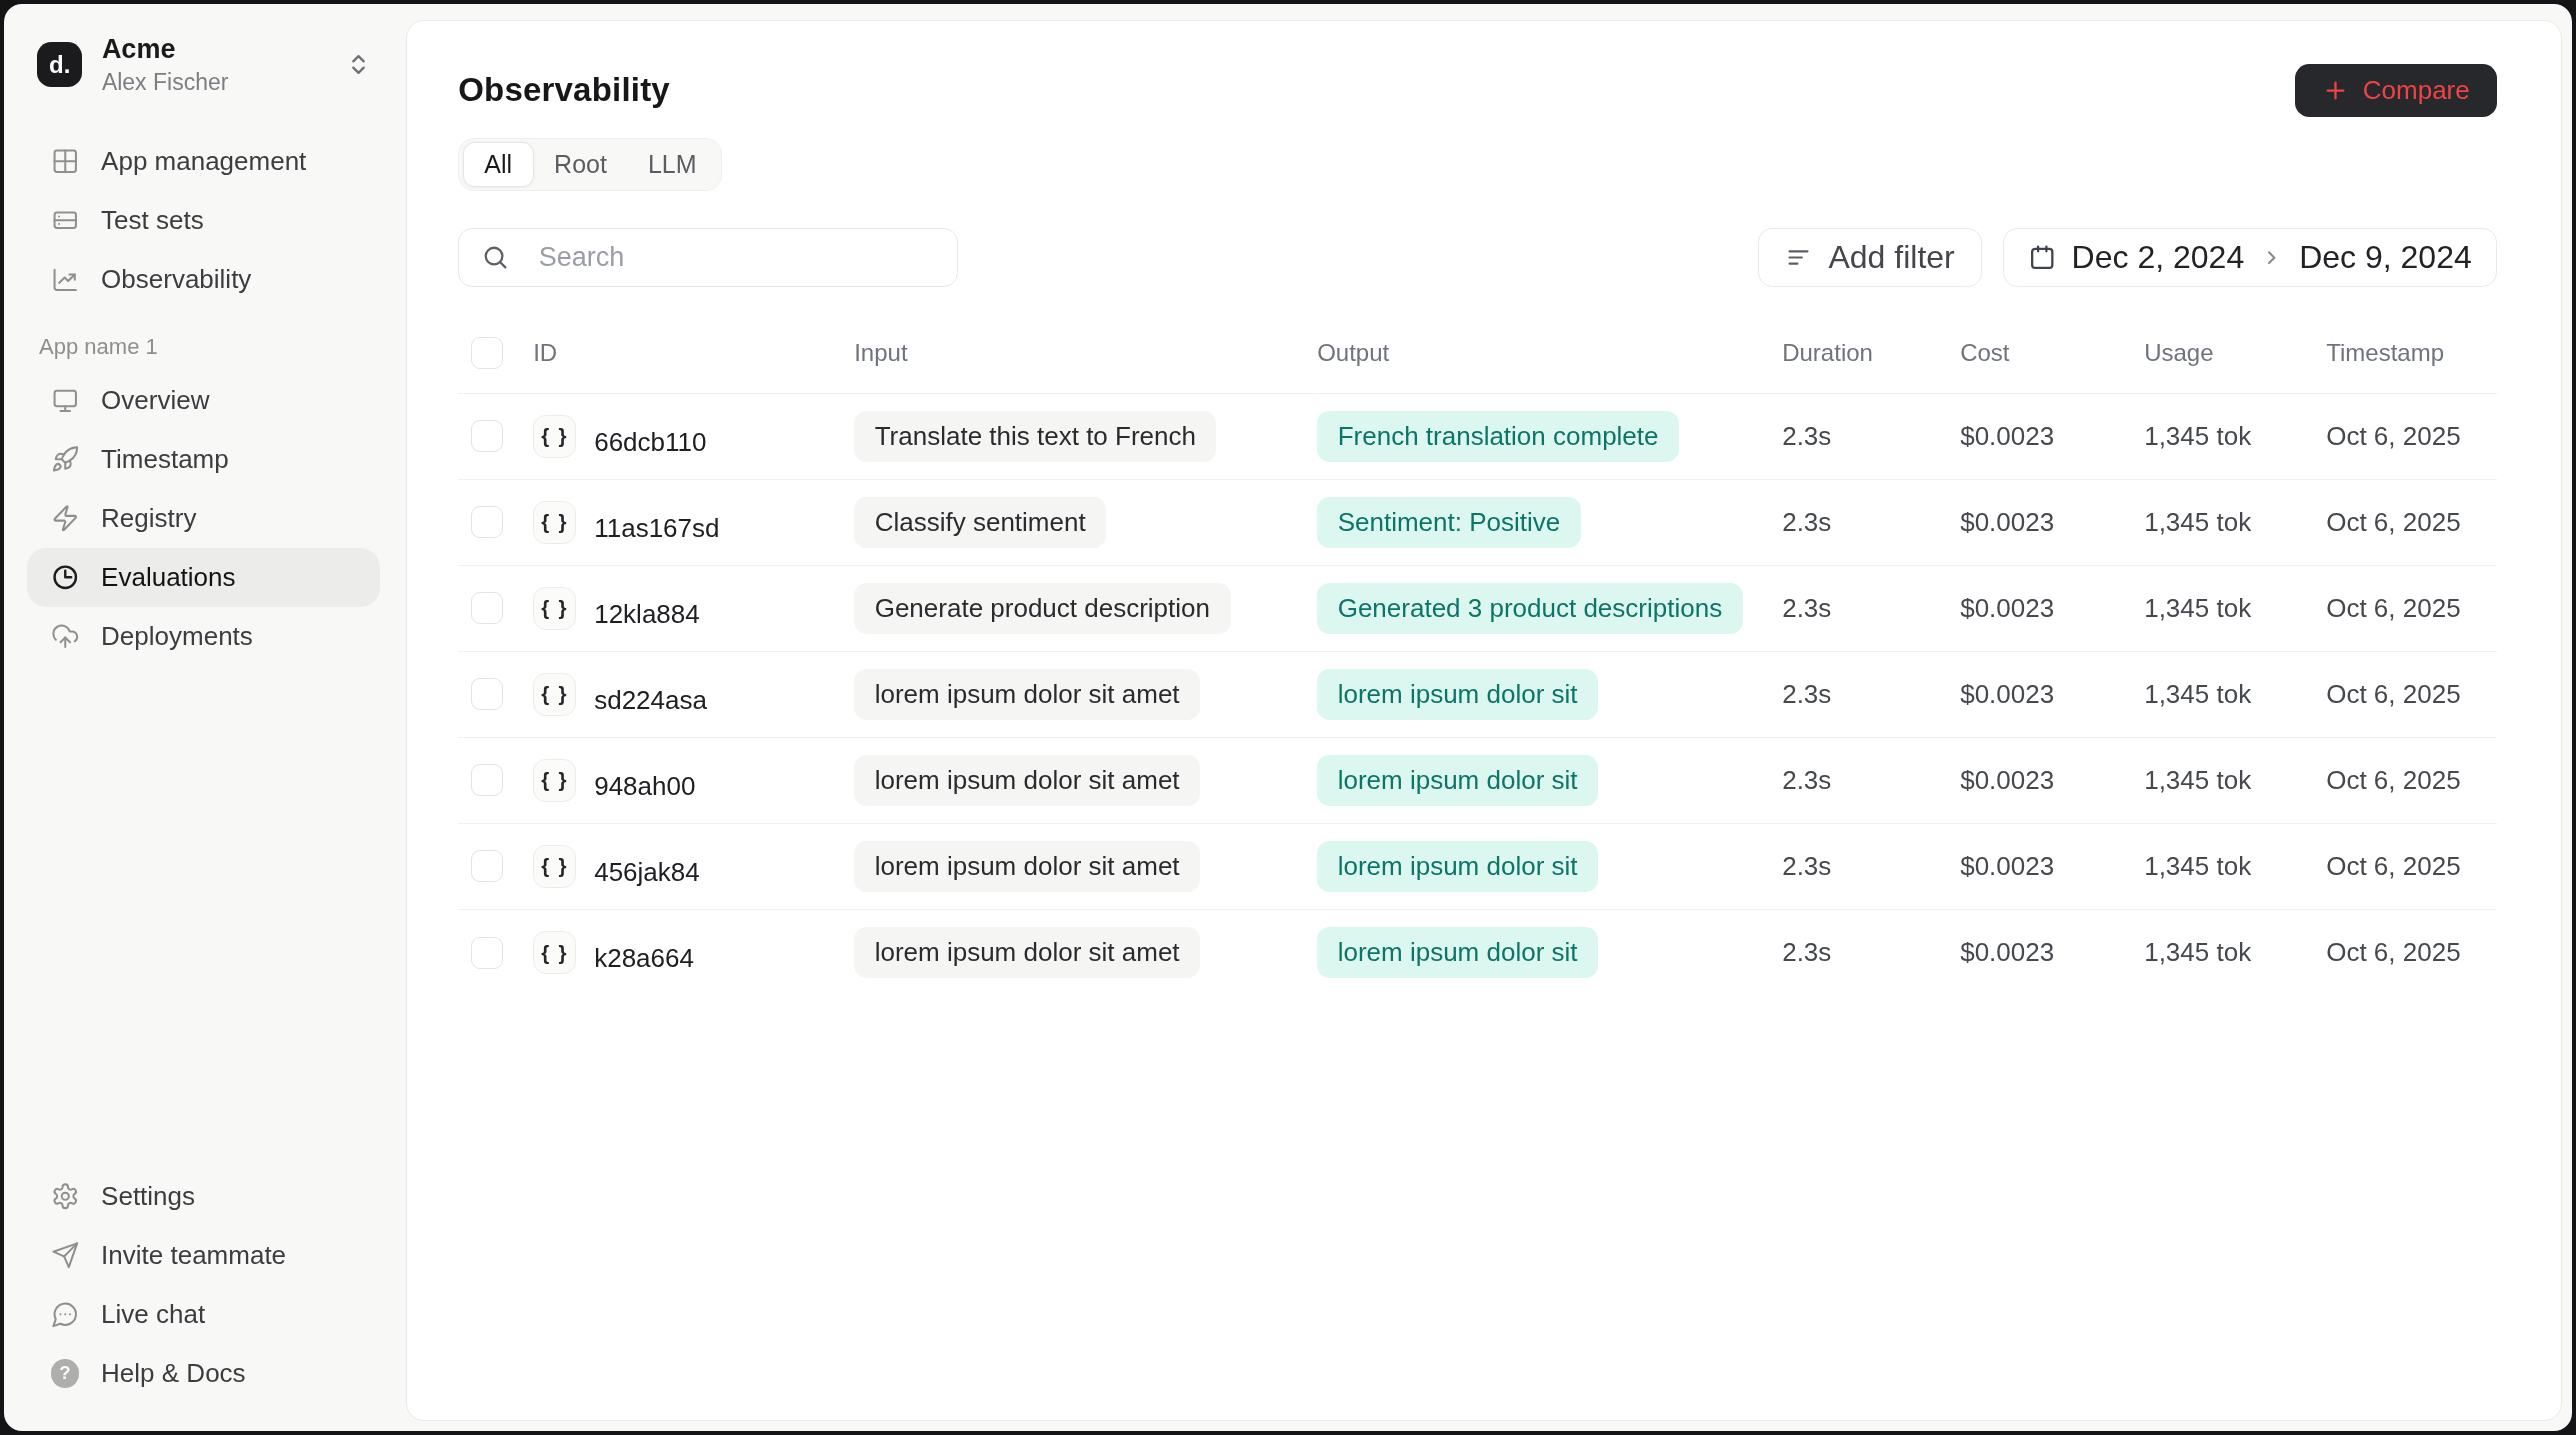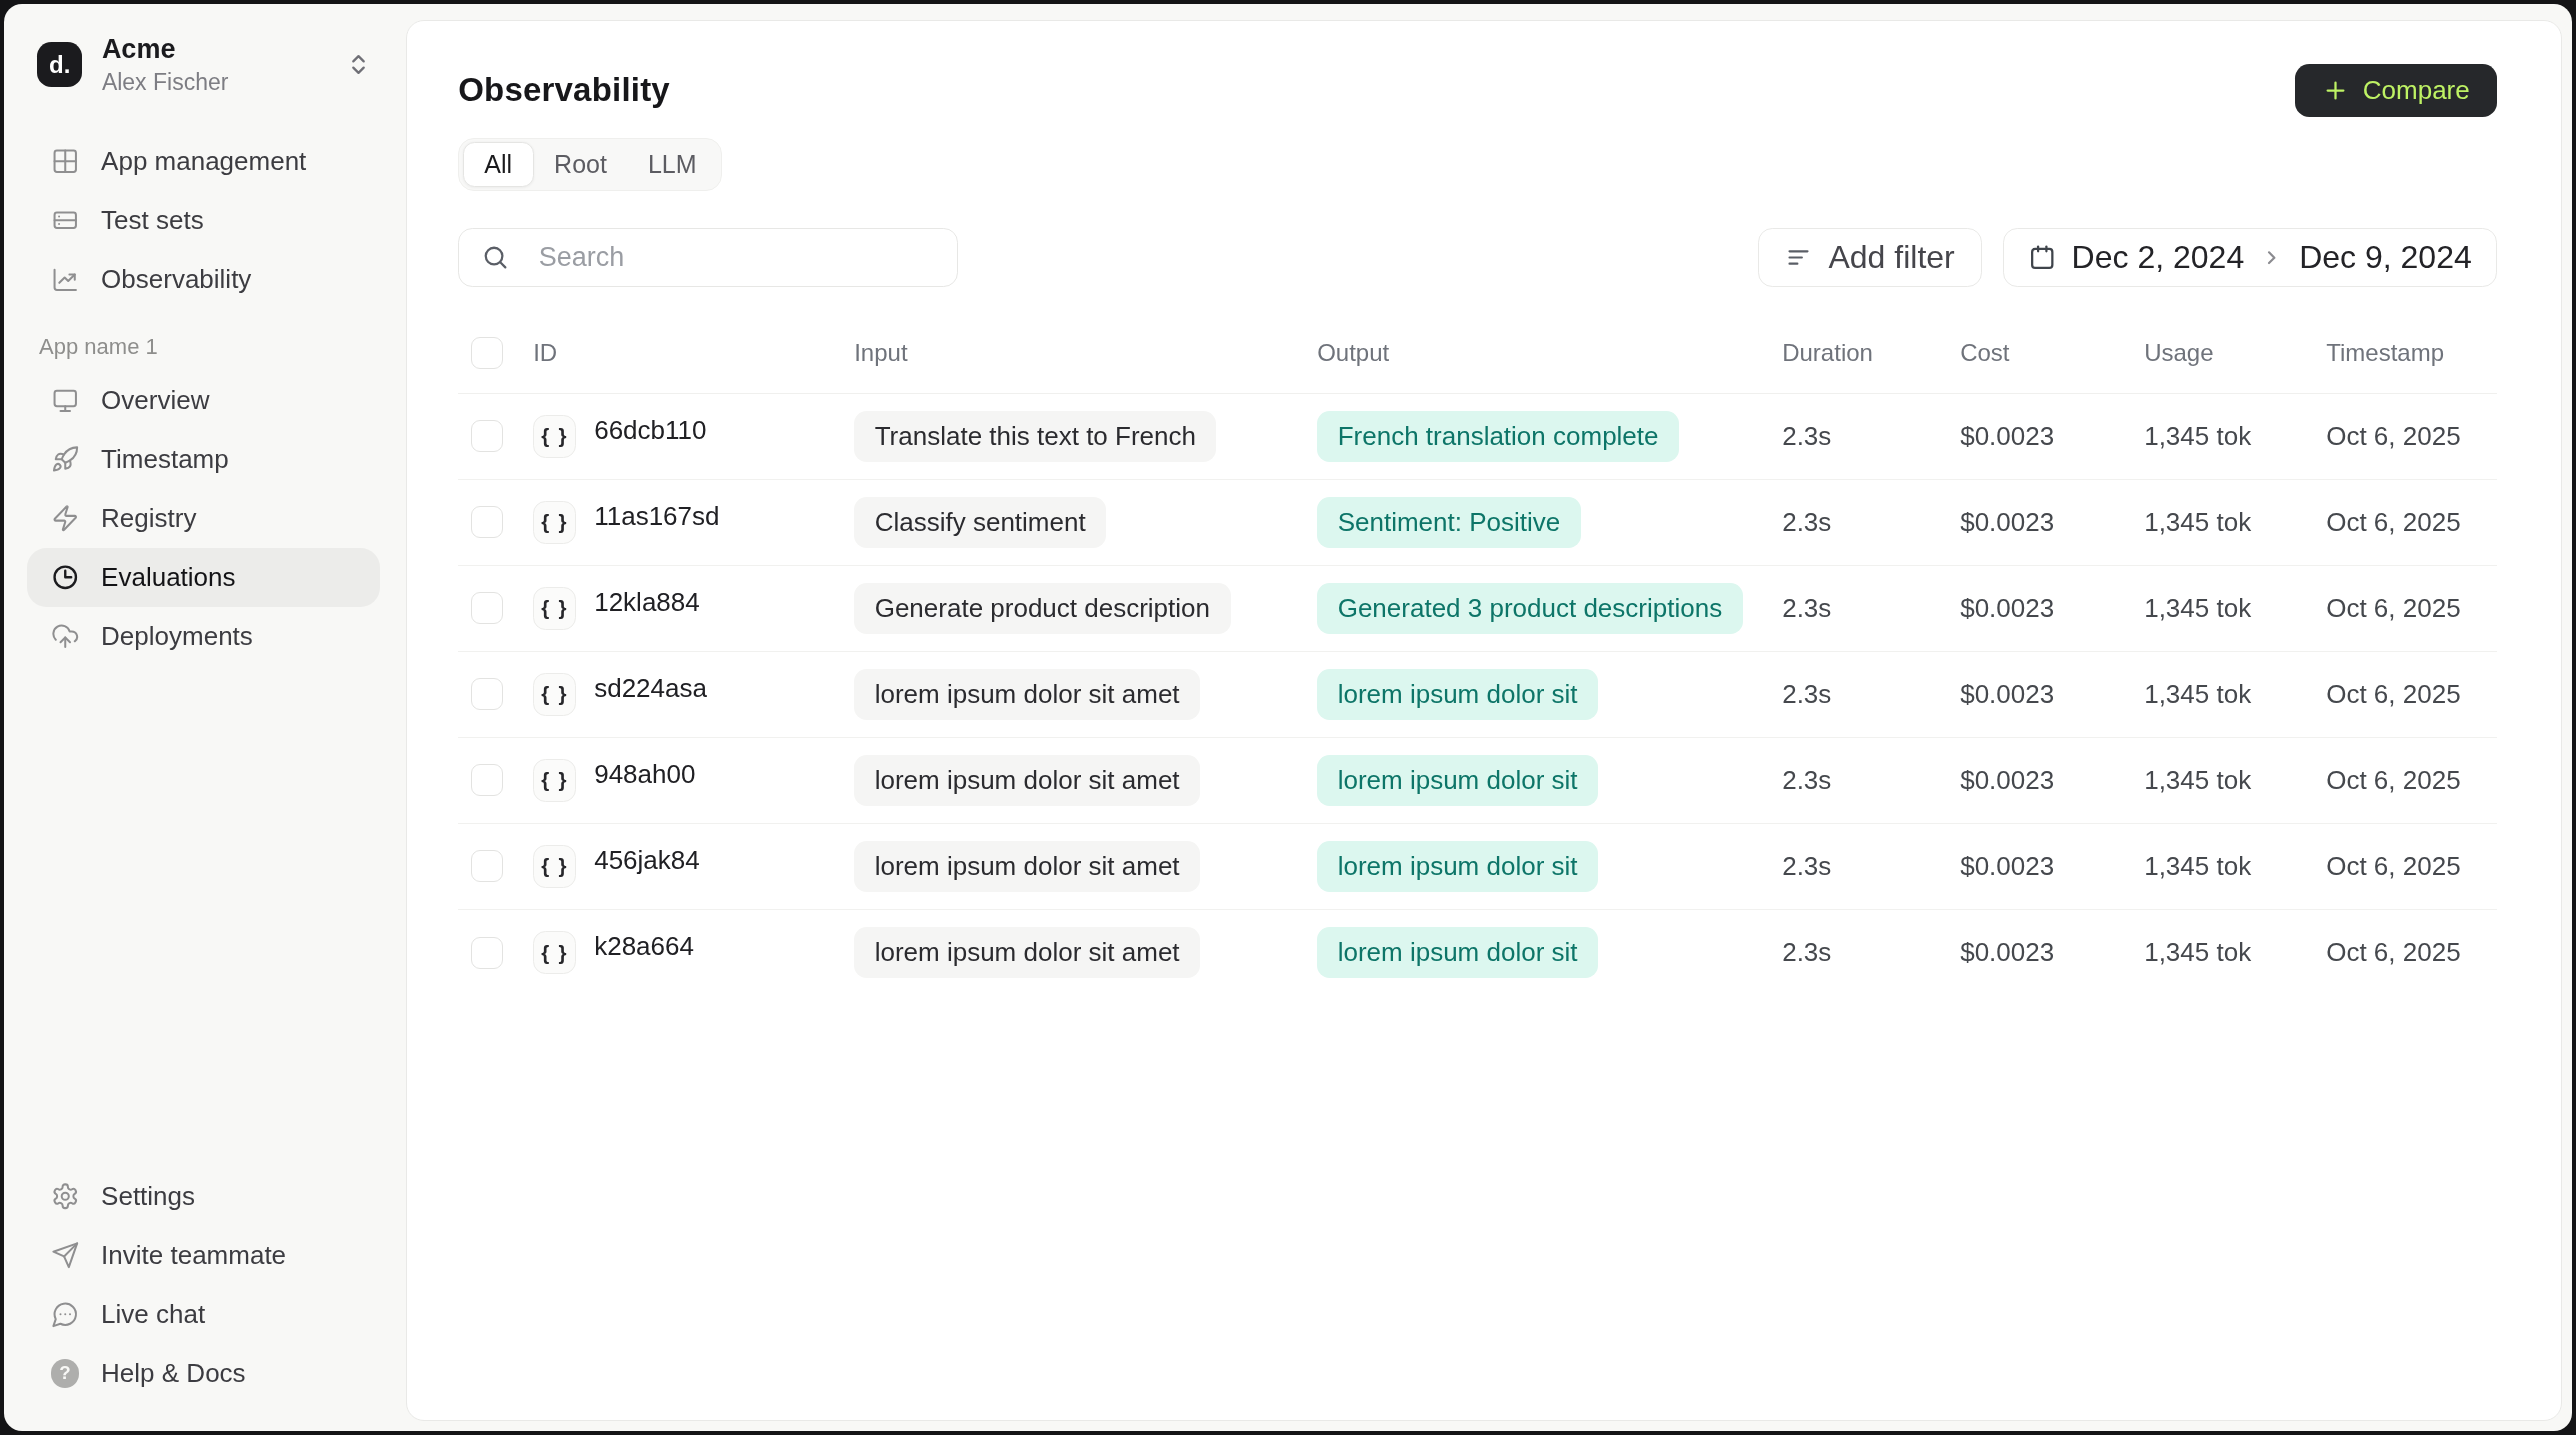--- a/index.html
+++ b/index.html
@@ -63,21 +63,21 @@
     border: 1.8px solid #e9e9e7;
     border-radius: 18px;
     padding: 50px 64px 0 51px;
     overflow: hidden;
     position: relative;
   }
   .card-header { display: flex; justify-content: space-between; align-items: flex-start; }
   .page-title { font-size: 33px; font-weight: 700; color: #17171a; letter-spacing: 0.2px; }
   .compare-btn {
     height: 53px; padding: 0 27px; margin-top: -7.1px;
-    background: #26282b; color: #bef264; border: none; border-radius: 14.3px;
+    background: #26282b; color: #ef4444; border: none; border-radius: 14.3px;
     display: flex; align-items: center; gap: 13.4px;
     font-size: 26px; font-family: inherit; cursor: pointer;
   }
   .compare-btn svg { width: 27px; height: 27px; }
 
   .tabs {
     margin-top: 21.4px;
     display: inline-flex; align-items: center;
     background: #f8f8f7; border: 1.8px solid #efefed;
     border-radius: 16px; padding: 3.6px; height: 53px;
@@ -124,21 +124,21 @@
     grid-template-columns: 75px 321px 463px 465px 178px 184px 182px 1fr;
     align-items: center;
   }
   .thead { height: 80px; border-bottom: 1.8px solid #f0f0ee; font-size: 24px; color: #6f737b; }
   .trow { height: 86px; border-bottom: 1.8px solid #f1f1ef; font-size: 26px; color: #45484d; }
   .trow:last-child { border-bottom: none; }
   .cb {
     width: 32px; height: 32px; margin-left: 12.5px;
     border: 1.8px solid #e3e3e1; border-radius: 9px; background: #fff; cursor: pointer;
   }
-  .id-cell { display: flex; align-items: flex-start; gap: 18px; color: #202024; }
+  .id-cell { display: flex; align-items: flex-end; gap: 18px; color: #202024; }
   .braces-icon {
     width: 43px; height: 43px; flex: none;
     background: #fbfbfa; border: 1.8px solid #ececea; border-radius: 12.5px;
     display: flex; align-items: center; justify-content: center;
     font-size: 20.5px; font-weight: 700; color: #27272b; letter-spacing: 1.8px;
   }
   .braces-icon::before { content: "{ }"; }
   .chip {
     display: inline-flex; align-items: center; height: 51px; padding: 0 20.5px;
     background: #f5f5f4; border-radius: 12.5px; color: #2b2b2f;

